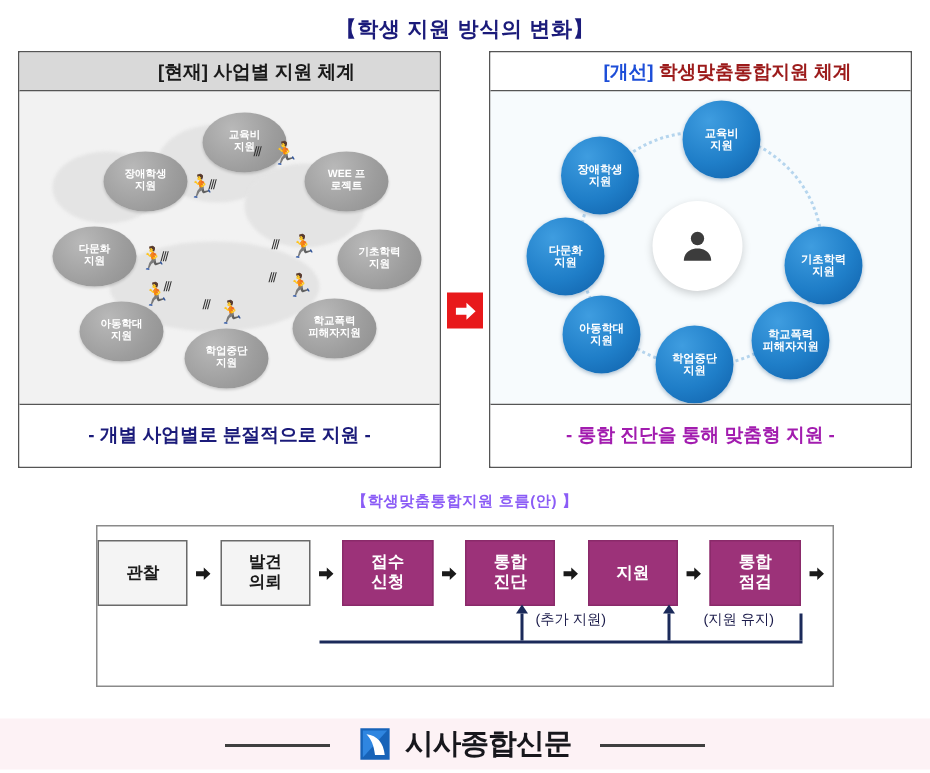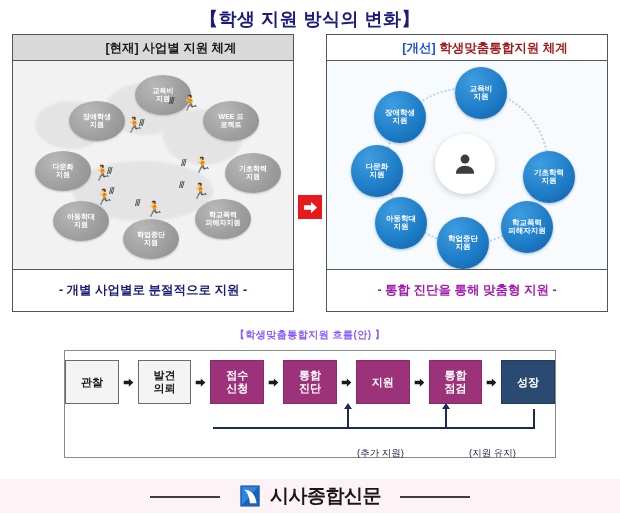--- a/index.html
+++ b/index.html
@@ -11,21 +11,21 @@
     width: 620px;
     height: 515px;
     font-family: "Liberation Sans", "DejaVu Sans", sans-serif;
     position: relative;
     overflow: hidden;
   }
 
   
   .main-title {
     text-align: center;
-    font-size: 18px;
+    font-size: 14px;
     font-weight: bold;
     color: #1b1b7a;
     letter-spacing: 0.5px;
     padding-top: 8px;
     height: 22px;
     line-height: 22px;
   }
   .section-title {
     text-align: center;
     font-size: 10px;
@@ -227,21 +227,20 @@
   
   .fb-line {
     position: absolute;
     background: #1b2a5a;
   }
   .fb-label {
     position: absolute;
     font-size: 9.5px;
     color: #1b1b4a;
     white-space: nowrap;
-    margin-top: 40px;
   }
   .fb-arrow {
     position: absolute;
     width: 0; height: 0;
     border-left: 4px solid transparent;
     border-right: 4px solid transparent;
     border-bottom: 6px solid #1b2a5a;
   }
 
   
@@ -427,21 +426,20 @@
 
     <div class="fbox purple">통합
 점검</div>
 
     <div class="fsep">
       <svg viewBox="0 0 16 16" aria-hidden="true">
           <path d="M1 5.5 H8.5 V2 L15 8 L8.5 14 V10.5 H1 Z" fill="#1a1a1a"></path>
         </svg>
     </div>
 
-    <div class="fbox navy">성장</div>
   </div>
 
   <div class="fb-line" style="left:148px;top:76px;width:322px;height:1.5px;"></div>
   <div class="fb-line" style="left:282px;top:58px;width:1.5px;height:18px;"></div>
   <div class="fb-arrow" style="left:279px;top:52px;"></div>
   <div class="fb-label" style="left:292px;top:56px;">(추가 지원)</div>
 
   <div class="fb-line" style="left:380px;top:58px;width:1.5px;height:18px;"></div>
   <div class="fb-arrow" style="left:377px;top:52px;"></div>
   <div class="fb-label" style="left:404px;top:56px;">(지원 유지)</div>

